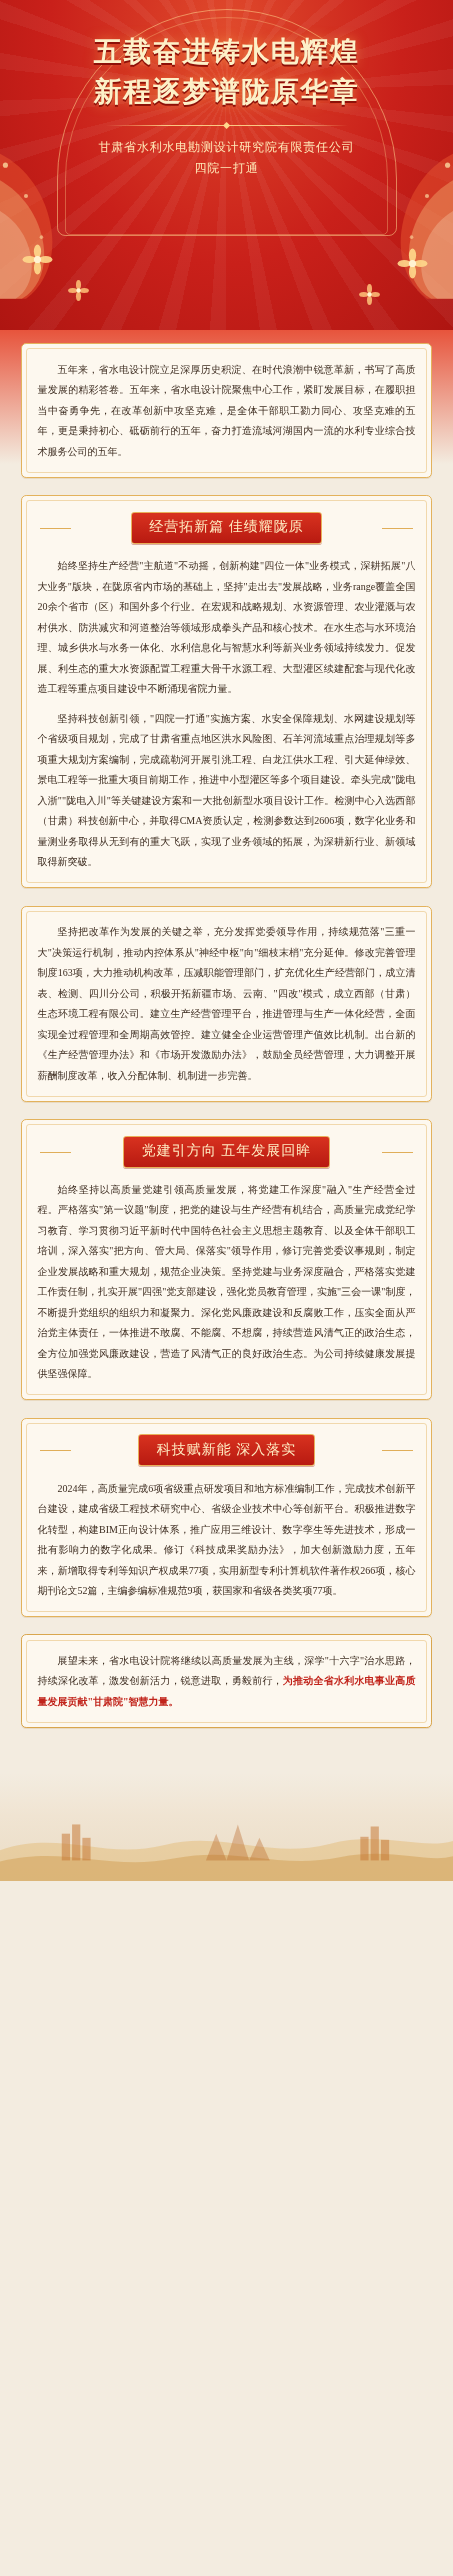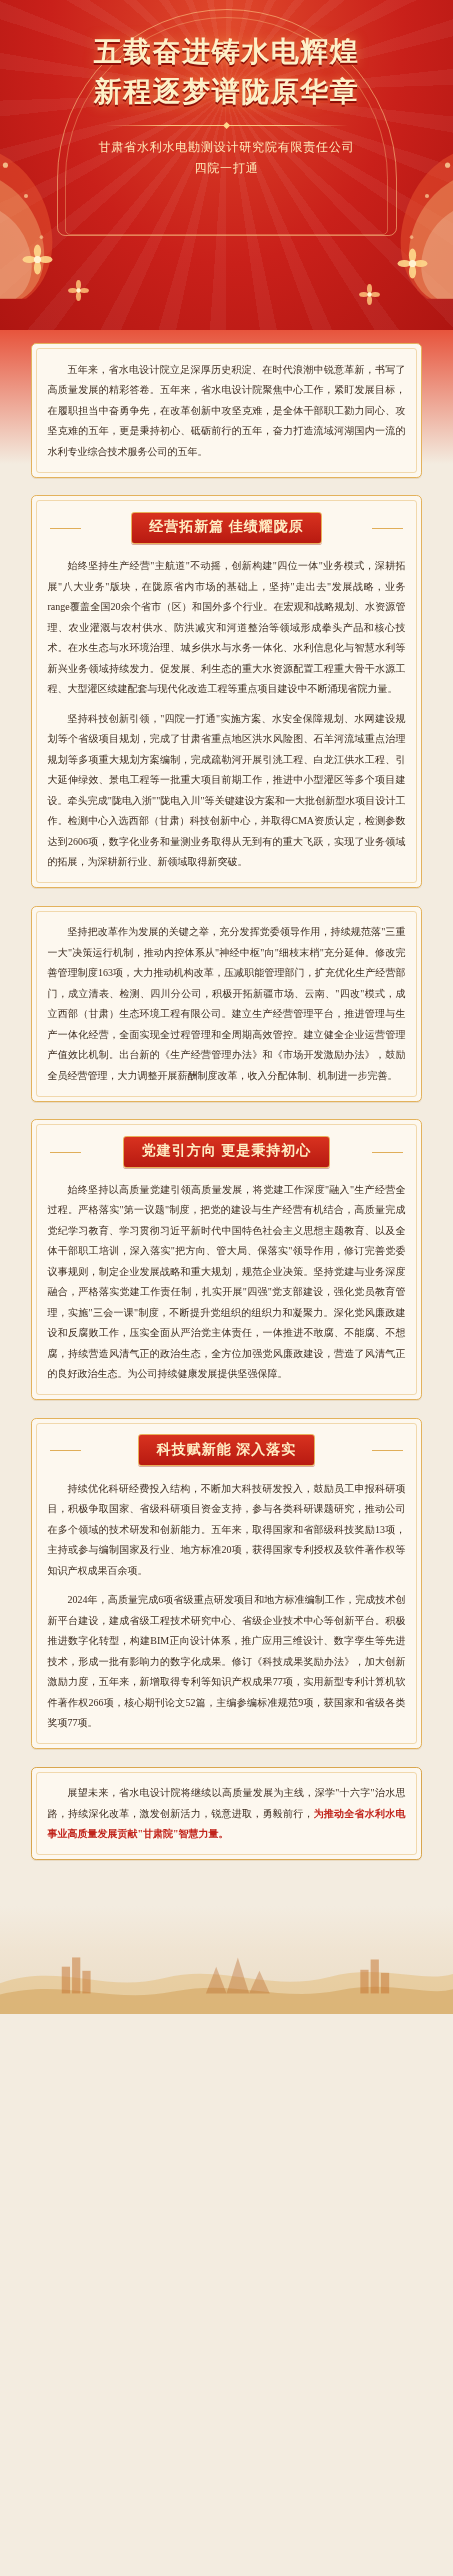--- a/index.html
+++ b/index.html
@@ -113,21 +113,21 @@
   .flower {
     position: absolute;
     width: 33px; height: 33px;
   }
   .flower svg { width: 100%; height: 100%; }
 
   
   .body-wrap {
     position: relative;
     z-index: 6;
-    padding: 0 31px 31px;
+    padding: 0 21px 31px;
   }
 
   .card {
     background: #fdf8ef;
     border: 1px solid #e3b25c;
     border-radius: 5.2px;
     padding: 15.5px 15.5px 14.4px;
     margin-bottom: 17.5px;
     box-shadow: 0 1px 0 rgba(190,140,60,.18);
     position: relative;
@@ -155,21 +155,21 @@
 
   
   .sec-head {
     position: relative;
     margin: 0 0 12.4px;
     text-align: center;
   }
   .sec-head-label {
     display: inline-block;
     font-family: "Liberation Serif", serif;
-    font-weight: bold;
+    font-weight: normal;
     font-size: 14px;
     letter-spacing: 1px;
     color: #ffeec4;
     background: linear-gradient(180deg, #d8321f 0%, #b81a11 100%);
     padding: 5.7px 17.5px 6.2px;
     border-radius: 3.1px;
     border: 0.5px solid #e8b05a;
     box-shadow: 0 1px 0 rgba(150,30,20,.35);
   }
   .sec-head:before, .sec-head:after {
@@ -305,31 +305,30 @@
     </div>
 
     <div class="card">
       <div class="card-inner-line"></div>
       <p class="para">坚持把改革作为发展的关键之举，充分发挥党委领导作用，持续规范落"三重一大"决策运行机制，推动内控体系从"神经中枢"向"细枝末梢"充分延伸。修改完善管理制度163项，大力推动机构改革，压减职能管理部门，扩充优化生产经营部门，成立清表、检测、四川分公司，积极开拓新疆市场、云南、"四改"模式，成立西部（甘肃）生态环境工程有限公司。建立生产经营管理平台，推进管理与生产一体化经营，全面实现全过程管理和全周期高效管控。建立健全企业运营管理产值效比机制。出台新的《生产经营管理办法》和《市场开发激励办法》，鼓励全员经营管理，大力调整开展薪酬制度改革，收入分配体制、机制进一步完善。</p>
     </div>
 
     <div class="card">
       <div class="card-inner-line"></div>
       <div class="sec-head">
-        <span class="sec-head-label">党建引方向 更是秉持初心</span>
+        <span class="sec-head-label">党建引方向 五年发展回眸</span>
       </div>
       <p class="para">始终坚持以高质量党建引领高质量发展，将党建工作深度"融入"生产经营全过程。严格落实"第一议题"制度，把党的建设与生产经营有机结合，高质量完成党纪学习教育、学习贯彻习近平新时代中国特色社会主义思想主题教育、以及全体干部职工培训，深入落实"把方向、管大局、保落实"领导作用，修订完善党委议事规则，制定企业发展战略和重大规划，规范企业决策。坚持党建与业务深度融合，严格落实党建工作责任制，扎实开展"四强"党支部建设，强化党员教育管理，实施"三会一课"制度，不断提升党组织的组织力和凝聚力。深化党风廉政建设和反腐败工作，压实全面从严治党主体责任，一体推进不敢腐、不能腐、不想腐，持续营造风清气正的政治生态，全方位加强党风廉政建设，营造了风清气正的良好政治生态。为公司持续健康发展提供坚强保障。</p>
     </div>
 
     <div class="card">
       <div class="card-inner-line"></div>
       <div class="sec-head">
         <span class="sec-head-label">科技赋新能 深入落实</span>
       </div>
-      <p class="para">持续优化科研经费投入结构，不断加大科技研发投入，鼓励员工申报科研项目，积极争取国家、省级科研项目资金支持，参与各类科研课题研究，推动公司在多个领域的技术研发和创新能力。五年来，取得国家和省部级科技奖励13项，主持或参与编制国家及行业、地方标准20项，获得国家专利授权及软件著作权等知识产权成果百余项。</p>
       <p class="para">2024年，高质量完成6项省级重点研发项目和地方标准编制工作，完成技术创新平台建设，建成省级工程技术研究中心、省级企业技术中心等创新平台。积极推进数字化转型，构建BIM正向设计体系，推广应用三维设计、数字孪生等先进技术，形成一批有影响力的数字化成果。修订《科技成果奖励办法》，加大创新激励力度，五年来，新增取得专利等知识产权成果77项，实用新型专利计算机软件著作权266项，核心期刊论文52篇，主编参编标准规范9项，获国家和省级各类奖项77项。</p>
     </div>
 
     <div class="card final">
       <div class="card-inner-line"></div>
       <p class="para"><span>展望未来，省水电设计院将继续以高质量发展为主线，深学"十六字"治水思路，持续深化改革，激发创新活力，锐意进取，勇毅前行，</span><span class="final-strong">为推动全省水利水电事业高质量发展贡献"甘肃院"智慧力量。</span></p>
     </div>
 
   </div>
 

